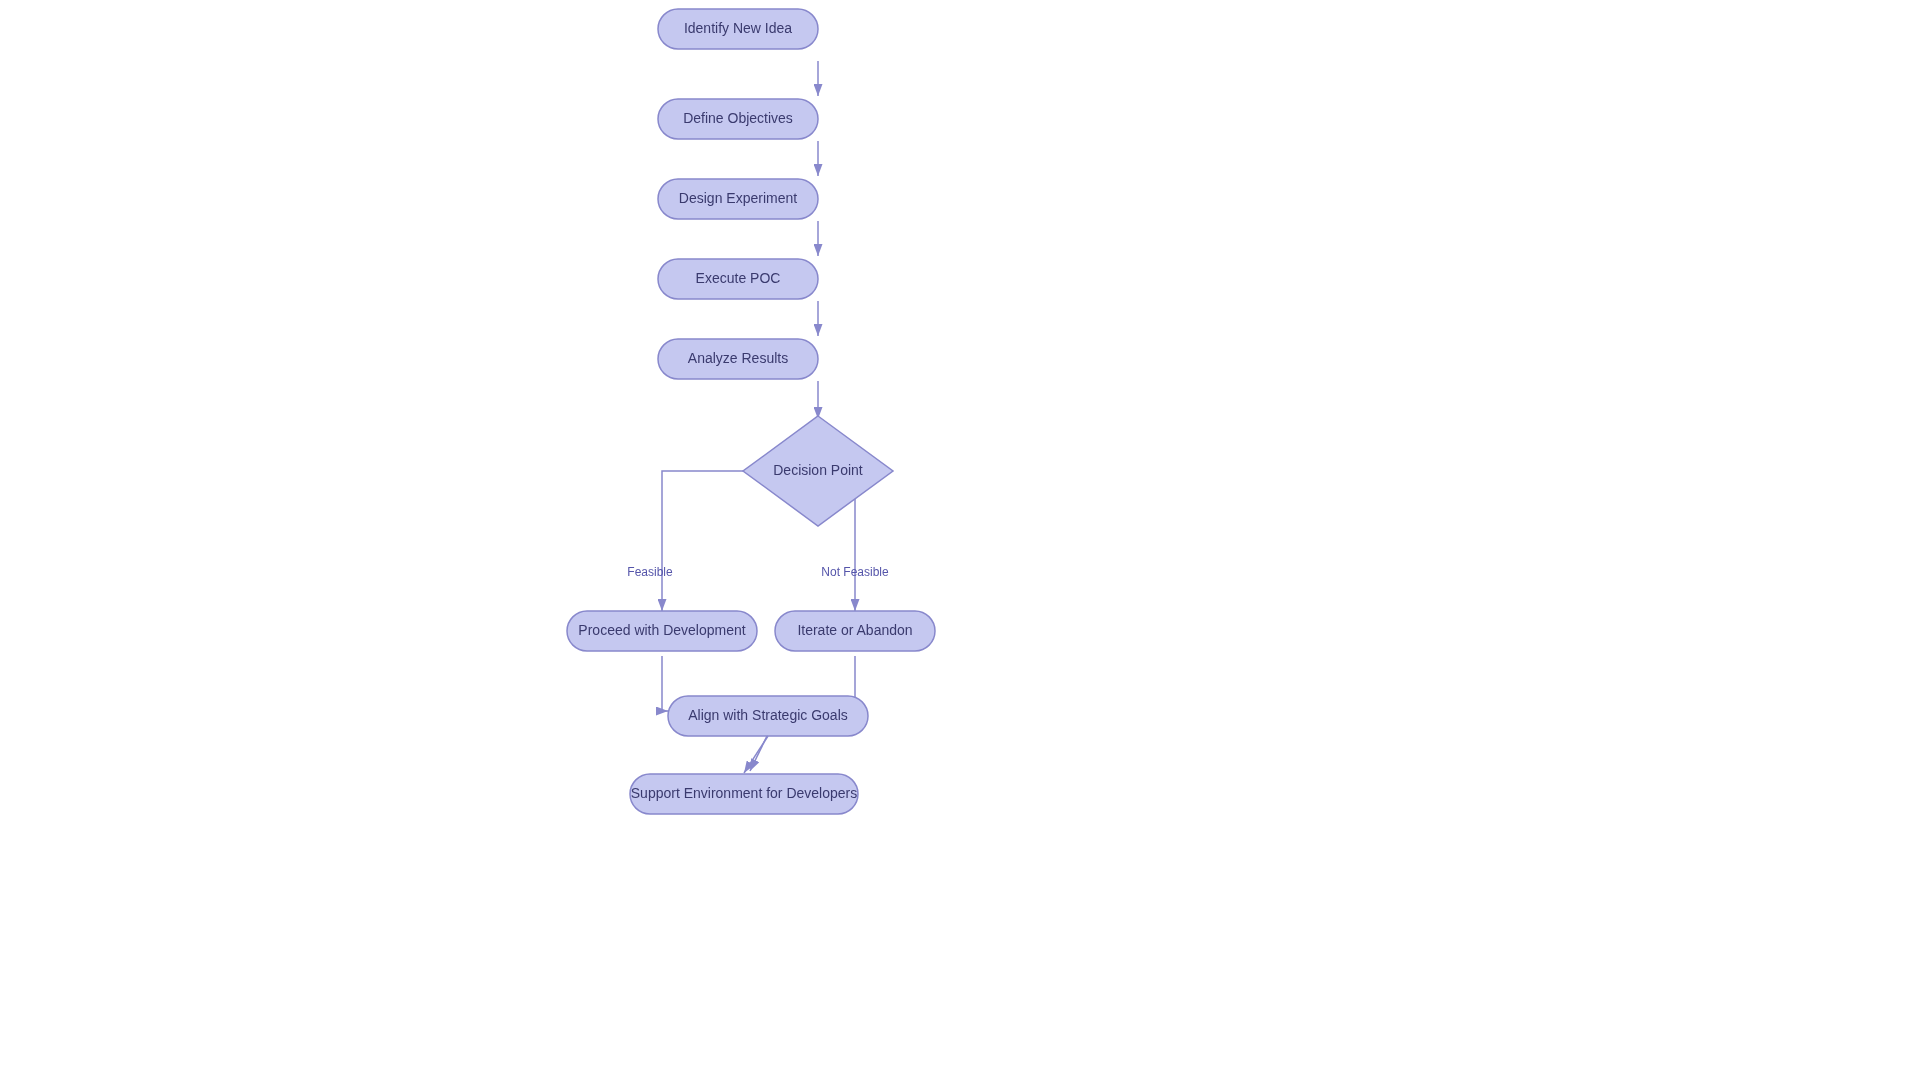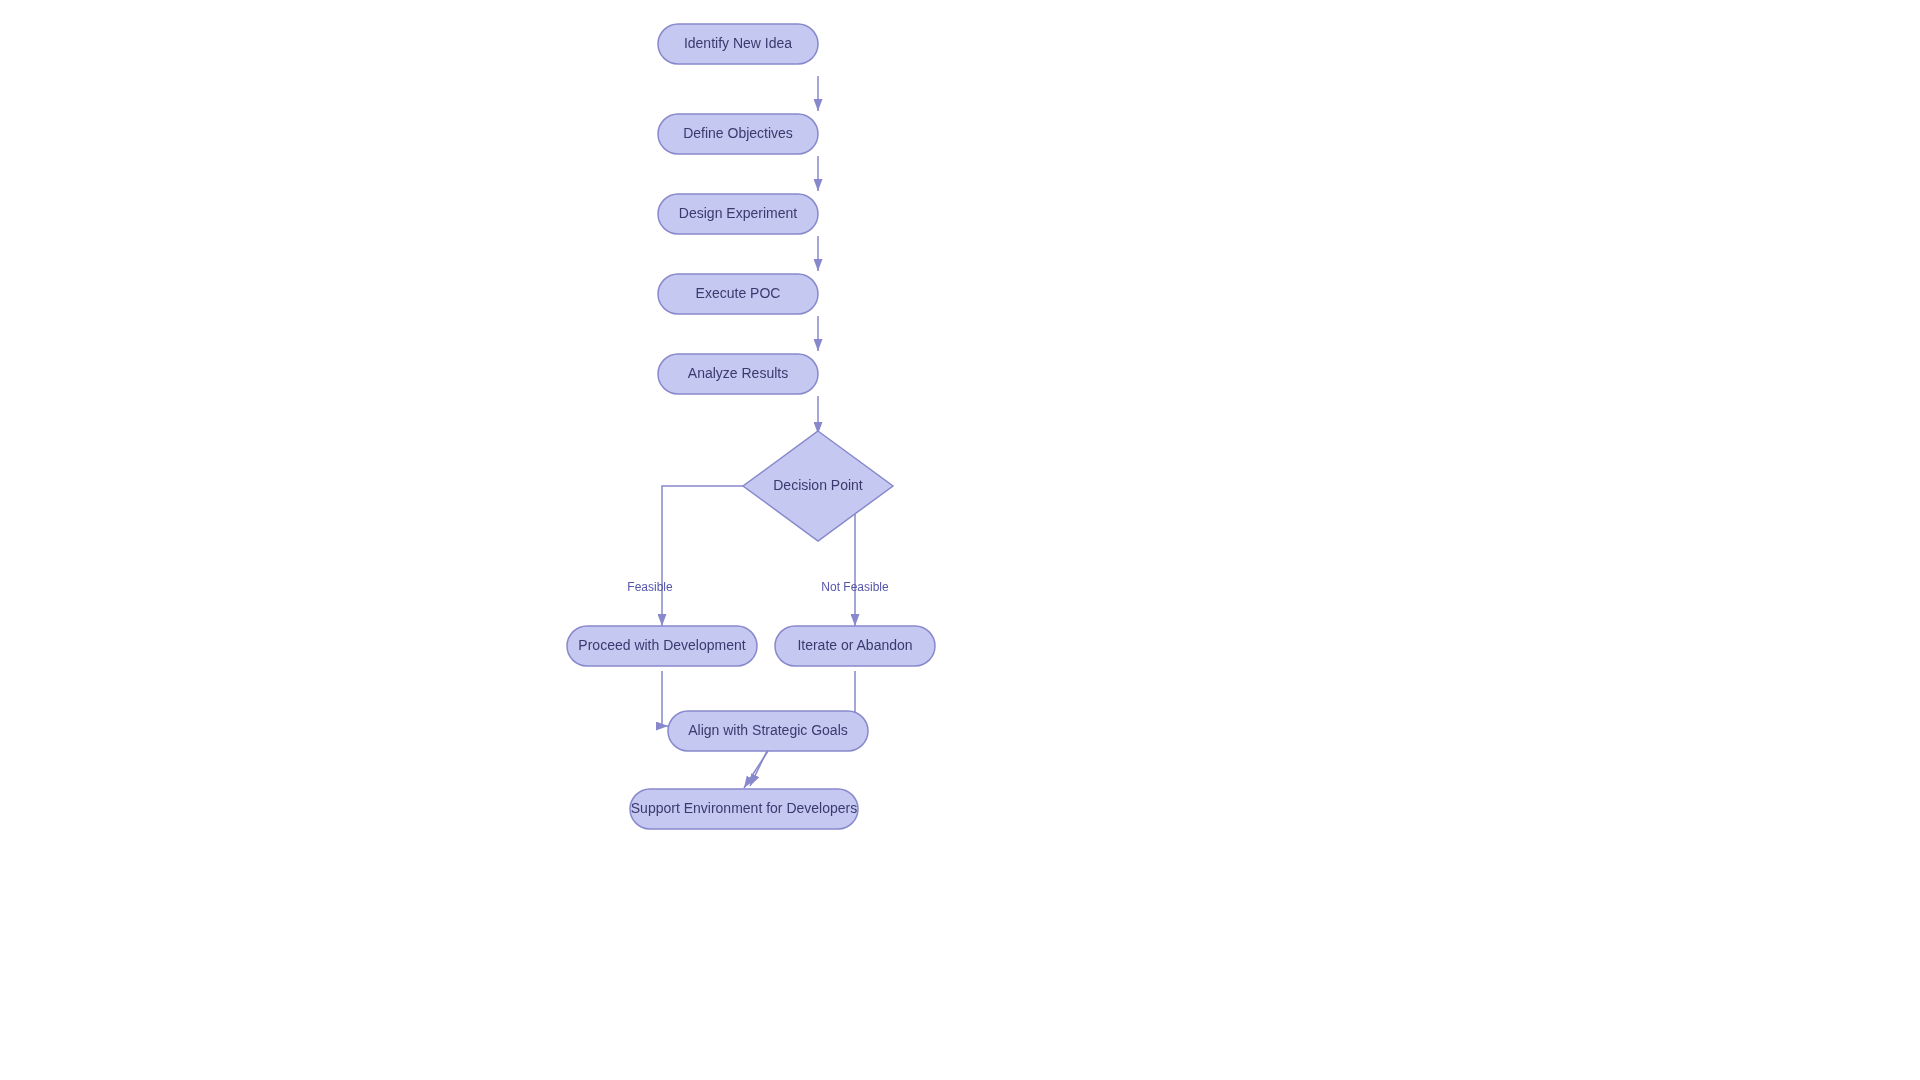--- a/index.html
+++ b/index.html
@@ -7,21 +7,21 @@
       width: 1920px;
       height: 1080px;
       background: #ffffff;
       font-family: Arial, sans-serif;
       overflow: hidden;
       position: relative;
     }
 
     .flowchart-container {
       position: absolute;
-      top: 16px;
+      top: 1px;
       left: 0;
       width: 1920px;
       height: 996px;
     }
 
     svg {
       width: 1920px;
       height: 1080px;
     }
 

